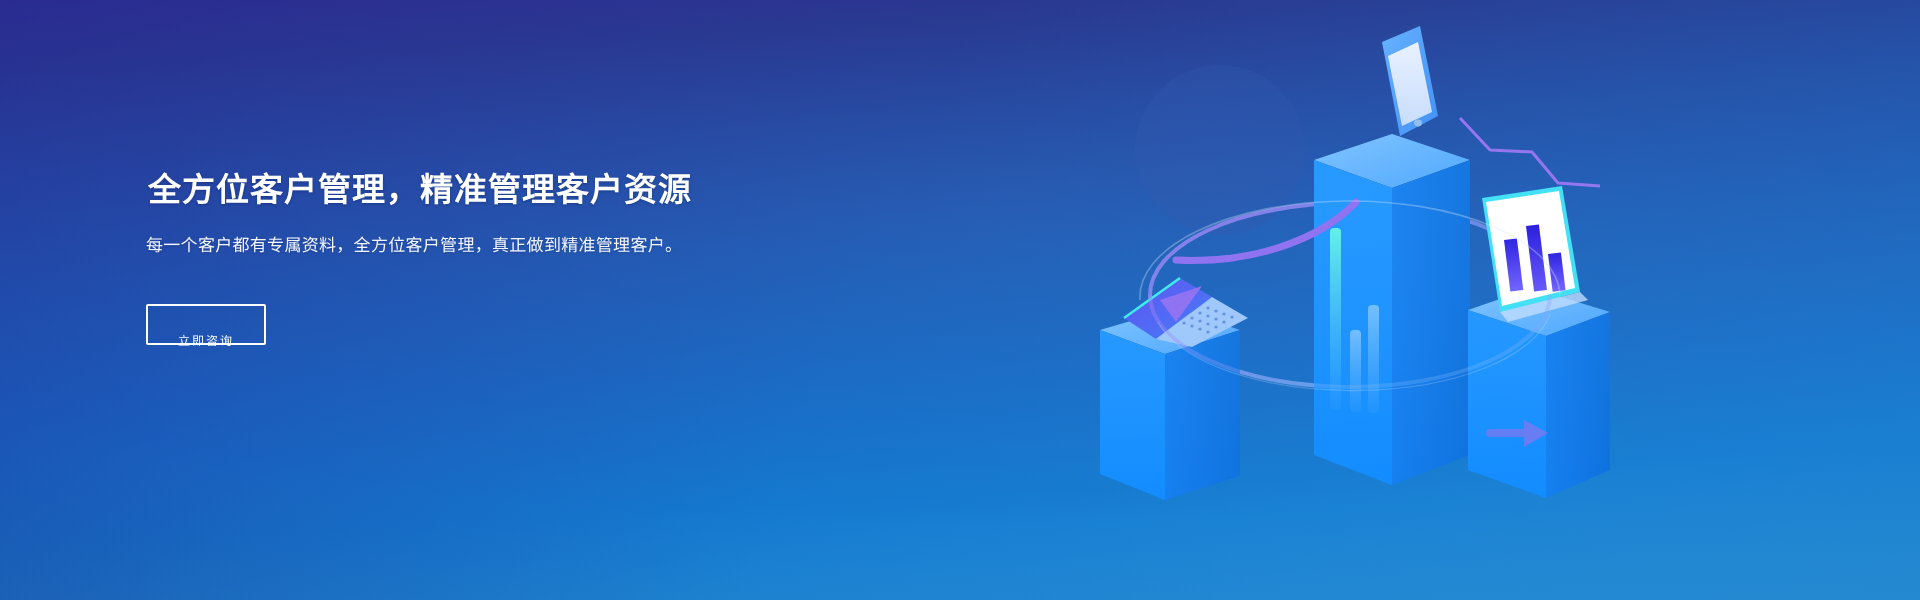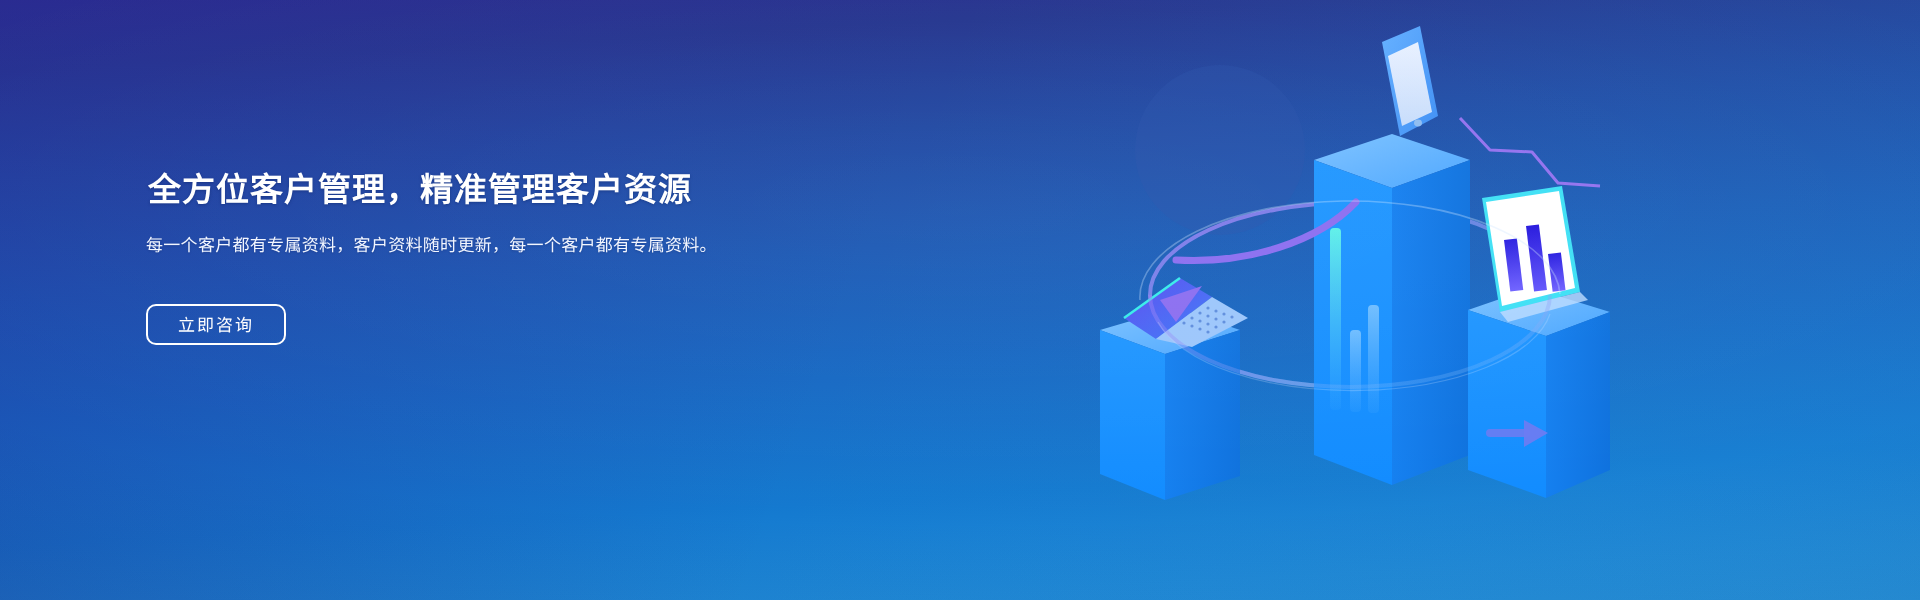--- a/index.html
+++ b/index.html
@@ -52,27 +52,27 @@
     margin:22px 0 0 0;
     font-size:17px;line-height:1.65;font-weight:400;
     color:#f2f6ff;
     width:590px;
     letter-spacing:.3px;
     text-shadow:0 1px 2px rgba(10,25,80,.25);
   }
   .cta{
     display:inline-block;
     margin-top:44px;
-    padding:0 30px;
+    padding:16px 30px;
     height:41px;line-height:39px;
     border:2px solid #ffffff;
-    border-radius:10px;
+    border-radius:2px;
     background:transparent;
     color:#ffffff;
-    font-size:17px;letter-spacing:2px;
+    font-size:12px;letter-spacing:2px;
     font-family:inherit;
     cursor:pointer;
     box-sizing:border-box;
   }
 
   
   .art{
     position:absolute;left:1080px;top:0;width:560px;height:600px;
   }
   .art svg{display:block;width:560px;height:600px;}
@@ -212,17 +212,17 @@
 
       <path d="M60,300 a210,96 0 0 1 420,-6" fill="none" stroke="#cfe4ff" stroke-width="1.6" opacity=".35"></path>
       <path d="M78,322 a200,90 0 0 0 392,-8" fill="none" stroke="#cfe4ff" stroke-width="1.2" opacity=".25"></path>
     </svg>
   </div>
 
   <div class="vignette"></div>
 
   <div class="copy">
     <h1 class="headline">全方位客户管理，精准管理客户资源</h1>
-    <p class="subcopy">每一个客户都有专属资料，客户资料随时更新，每一个客户都有专属资料。</p>
+    <p class="subcopy">每一个客户都有专属资料，全方位客户管理，真正做到精准管理客户。</p>
     <button class="cta">立即咨询</button>
   </div>
 
 </div>
 
 </body></html>

